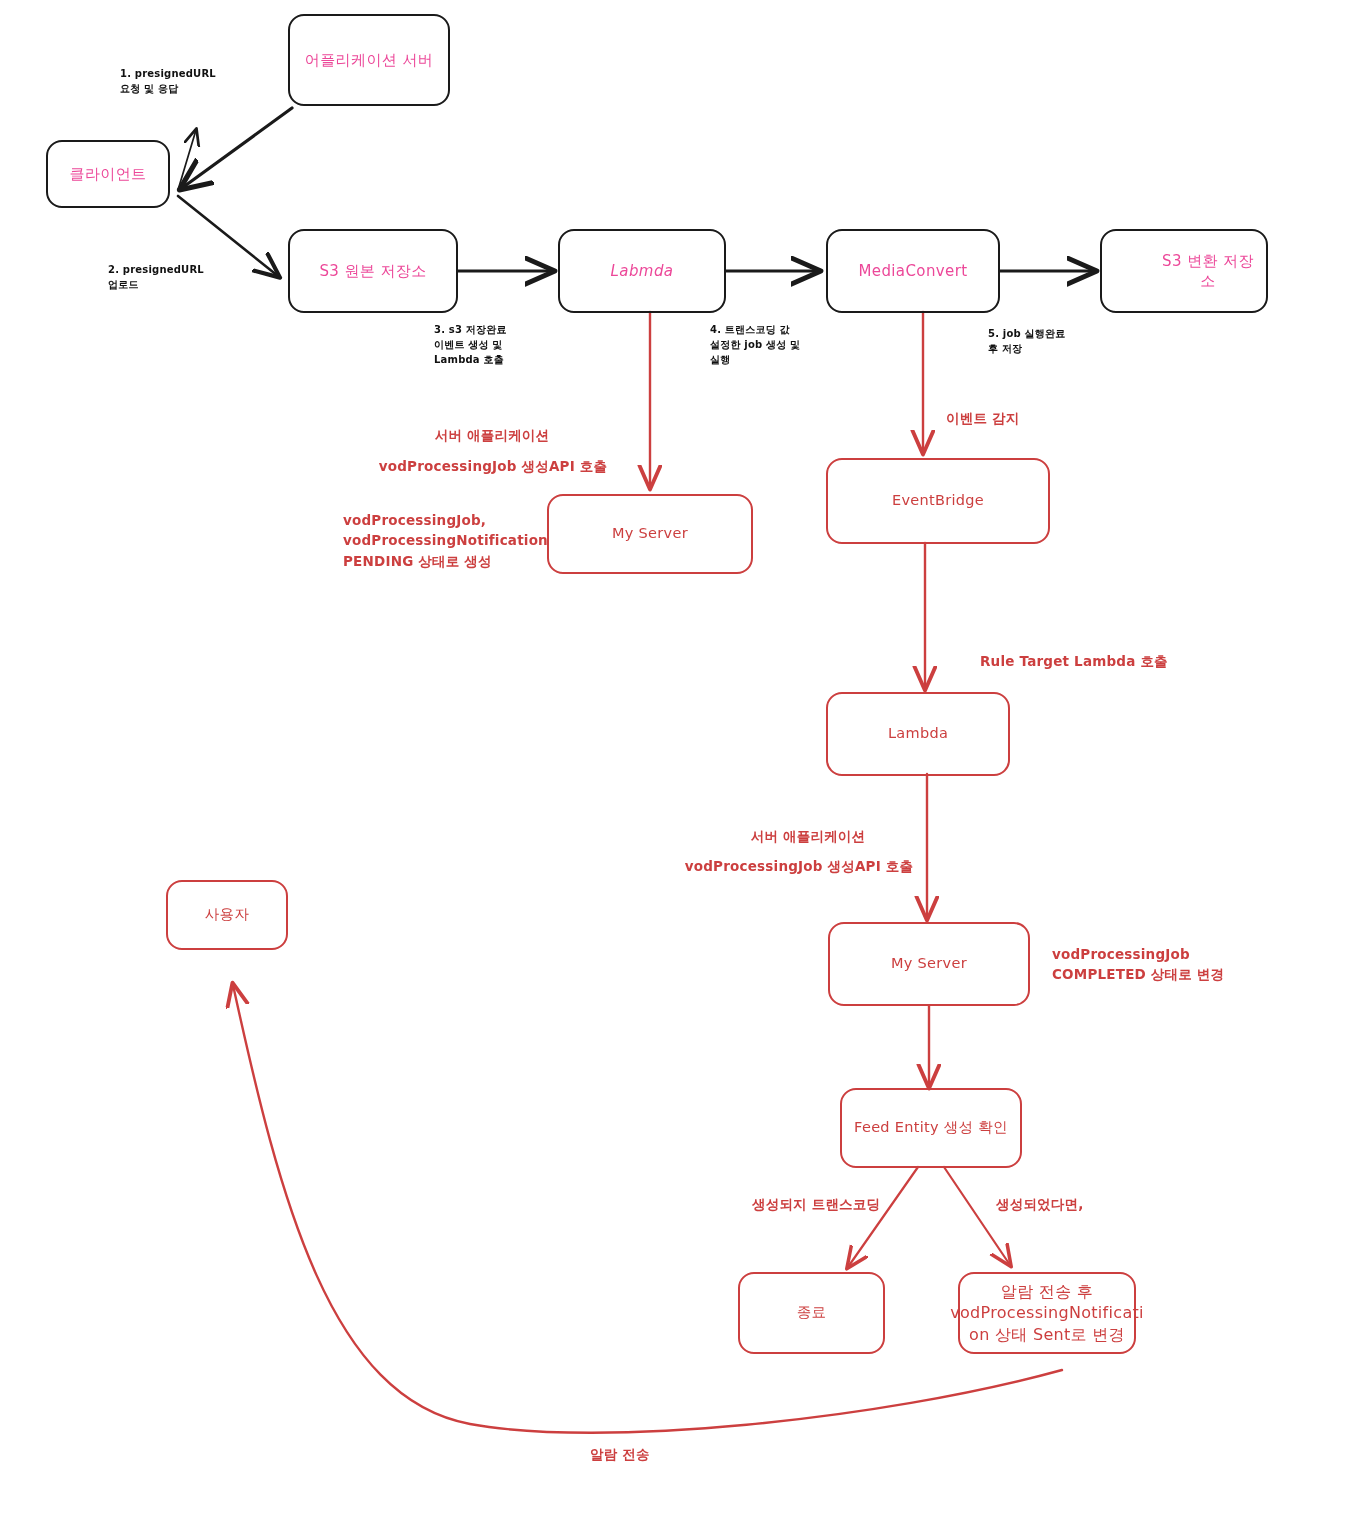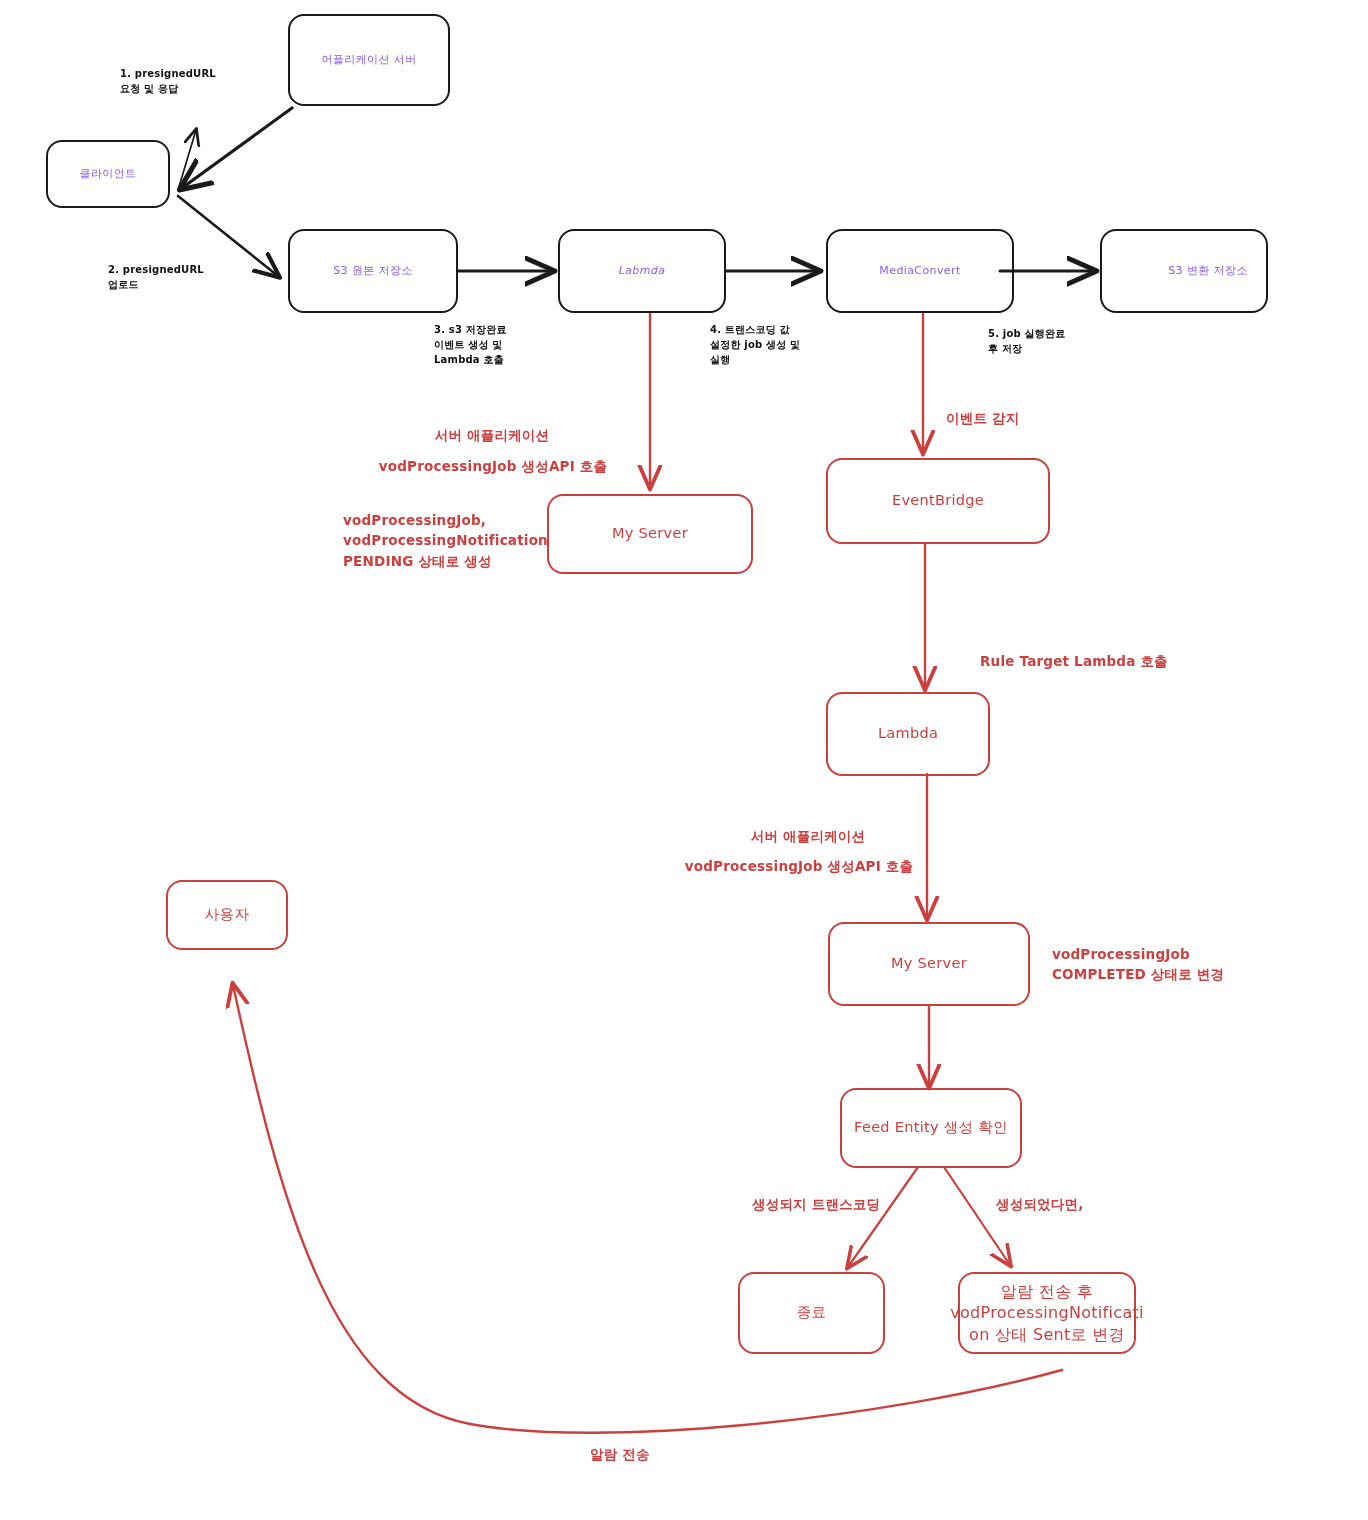--- a/index.html
+++ b/index.html
@@ -32,22 +32,22 @@
     justify-content: center;
     text-align: center;
     border-style: solid;
     border-width: 2.2px;
     border-radius: 16px;
     background: transparent;
     line-height: 1.35;
   }
   .node.black {
     border-color: #1a1a1a;
-    color: #8b5cf6;
-    font-size: 11px;
+    color: #ec4899;
+    font-size: 15px;
     letter-spacing: 0.4px;
   }
   .node.red {
     border-color: #cc3f3f;
     color: #cc3f3f;
     font-size: 14.5px;
     letter-spacing: 0.3px;
   }
   .node .node-label {
     display: block;
@@ -125,37 +125,37 @@
   </div>
 
   <div class="node black" style="left:288px; top:229px; width:170px; height:84px;">
     <span class="node-label">S3 원본 저장소</span>
   </div>
 
   <div class="node black" style="left:558px; top:229px; width:168px; height:84px; font-style:italic;">
     <span class="node-label">Labmda</span>
   </div>
 
-  <div class="node black" style="left:826px; top:229px; width:188px; height:84px;">
+  <div class="node black" style="left:826px; top:229px; width:174px; height:84px;">
     <span class="node-label">MediaConvert</span>
   </div>
 
   <div class="node black" style="left:1100px; top:229px; width:168px; height:84px;padding-left:48px;">
     <span class="node-label">S3 변환 저장소</span>
   </div>
 
   <div class="node red" style="left:547px; top:494px; width:206px; height:80px;">
     <span class="node-label">My Server</span>
   </div>
 
   <div class="node red" style="left:826px; top:458px; width:224px; height:86px;">
     <span class="node-label">EventBridge</span>
   </div>
 
-  <div class="node red" style="left:826px; top:692px; width:164px; height:84px;">
+  <div class="node red" style="left:826px; top:692px; width:184px; height:84px;">
     <span class="node-label">Lambda</span>
   </div>
 
   <div class="node red" style="left:828px; top:922px; width:202px; height:84px;">
     <span class="node-label">My Server</span>
   </div>
 
   <div class="node red" style="left:840px; top:1088px; width:182px; height:80px;">
     <span class="node-label">Feed Entity 생성 확인</span>
   </div>

